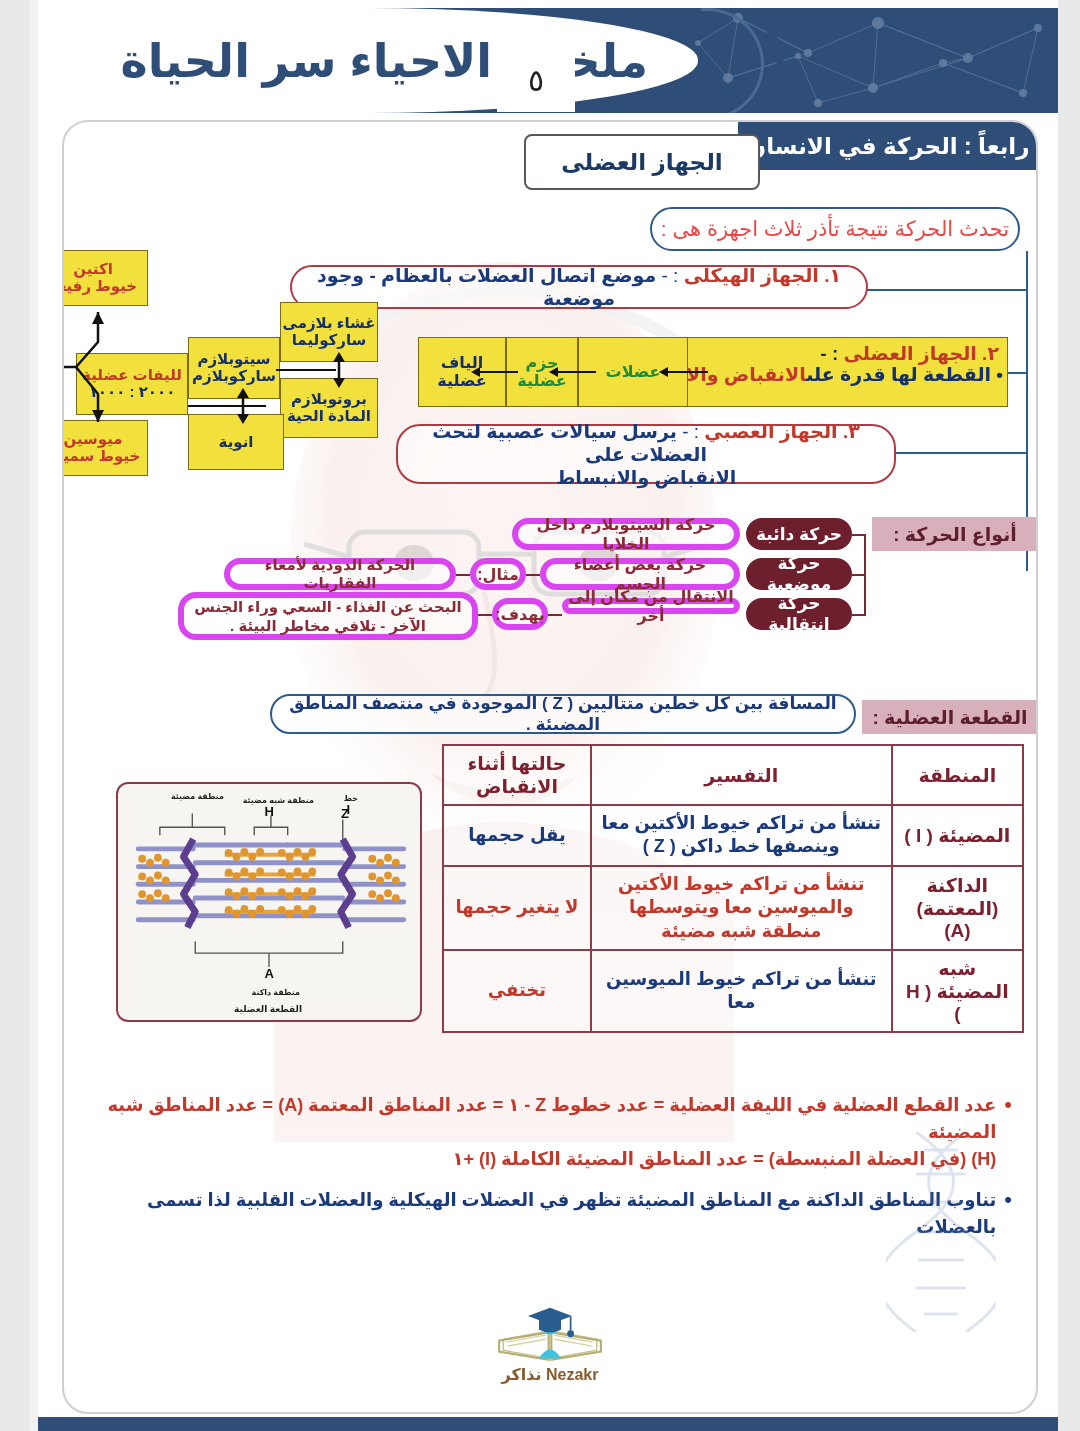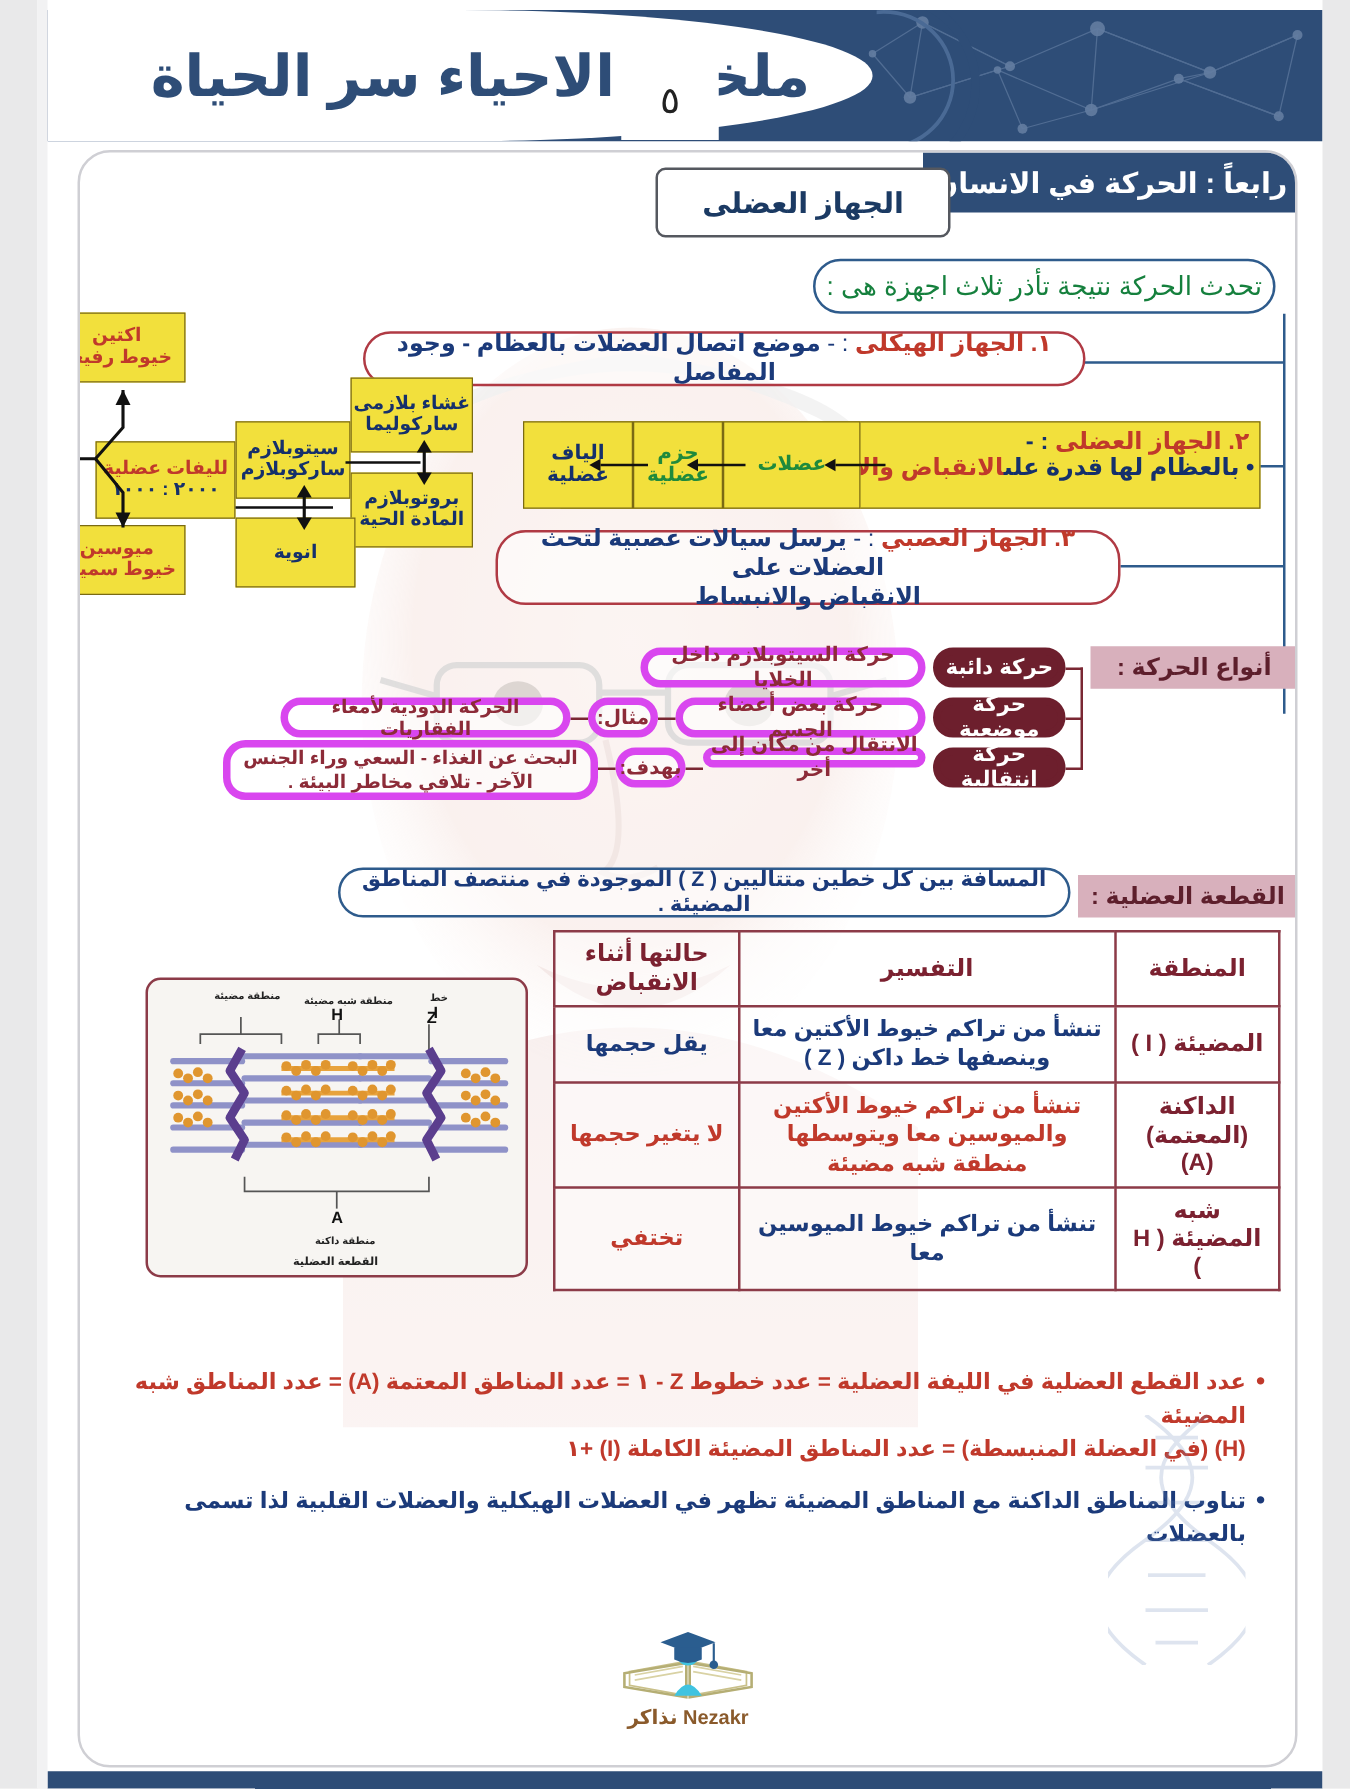--- a/index.html
+++ b/index.html
@@ -35,21 +35,21 @@
   .sec-title{position:absolute;right:-2px;top:0px;width:300px;height:48px;background:#2e4d77;
     border-radius:0 24px 0 22px;color:#fff;font-size:23px;font-weight:bold;
     display:flex;align-items:center;justify-content:center;z-index:7;}
   .sub-title{position:absolute;right:276px;top:12px;width:232px;height:52px;background:#fff;
     border:2px solid #55585f;border-radius:8px;color:#1b3a63;font-size:23px;font-weight:bold;
     display:flex;align-items:center;justify-content:center;z-index:8;}
 
   
   .rb{position:absolute;box-sizing:border-box;display:flex;align-items:center;
     justify-content:center;text-align:center;background:rgba(255,255,255,.55);}
-  .rb.blue{border:2px solid #2e5b8c;border-radius:22px;color:#15803d;}
+  .rb.blue{border:2px solid #2e5b8c;border-radius:22px;color:#ef4444;}
   .rb.red{border:2px solid #b03a44;border-radius:24px;}
 
   .ln{position:absolute;background:#2e5b8c;}
   .lnr{position:absolute;background:#7a2733;}
 
   
   .yb{position:absolute;box-sizing:border-box;background:#f2e03c;border:1.5px solid #7a6a14;
     display:flex;flex-direction:column;align-items:center;justify-content:center;text-align:center;
     font-size:15px;font-weight:bold;line-height:1.12;color:#15306b;}
   .yb .r{color:#c0392b;}
@@ -175,30 +175,30 @@
       <span>تحدث الحركة نتيجة تأذر ثلاث اجهزة هى :</span>
     </div>
 
     <div class="ln" style="right:8px;top:129px;width:2px;height:320px;"></div>
     <div class="ln" style="right:10px;top:167px;width:160px;height:2px;"></div>
     <div class="ln" style="right:10px;top:250px;width:22px;height:2px;"></div>
     <div class="ln" style="right:10px;top:330px;width:130px;height:2px;"></div>
 
     <div class="rb red" style="right:168px;top:143px;width:578px;height:44px;">
       <span style="font-size:19px;">
-        <b class="t-red"><span>١.</span> <span>الجهاز الهيكلى</span></b><span class="t-blue"> : - </span><b class="t-blue">موضع اتصال العضلات بالعظام - وجود المفاصل</b>
+        <b class="t-red"><span>١.</span> <span>الجهاز الهيكلى</span></b><span class="t-blue"> : - </span><b class="t-blue">موضع اتصال العضلات بالعظام - وجود موضعية</b>
       </span>
     </div>
 
     <div class="yb" style="right:28px;top:215px;width:560px;height:70px;font-size:19px;justify-content:center;align-items:flex-end;padding-bottom:16px;">
       <div style="text-align:right;width:100%;padding-right:8px;box-sizing:border-box;">
         <span class="r" style="font-size:19px;"><span>٢.</span> <span>الجهاز العضلى</span></span><span style="color:#15306b;font-size:19px;"> : - </span>
       </div>
       <div style="text-align:right;width:100%;padding-right:4px;box-sizing:border-box;">
-        <span style="color:#15306b;font-size:19px;">• بالعظام لها قدرة على</span><span class="r" style="font-size:19px;">الانقباض والانبساط</span>
+        <span style="color:#15306b;font-size:19px;">• القطعة لها قدرة على</span><span class="r" style="font-size:19px;">الانقباض والانبساط</span>
       </div>
     </div>
 
     <div class="yb" style="right:348px;top:215px;width:110px;height:70px;color:#1f8a3c;font-size:16px;">
       <span>عضلات</span>
     </div>
     <div class="yb" style="right:458px;top:215px;width:72px;height:70px;color:#1f8a3c;font-size:16px;">
       <span>حزم عضلية</span>
     </div>
     <div class="yb" style="right:530px;top:215px;width:88px;height:70px;color:#15306b;font-size:16px;">

